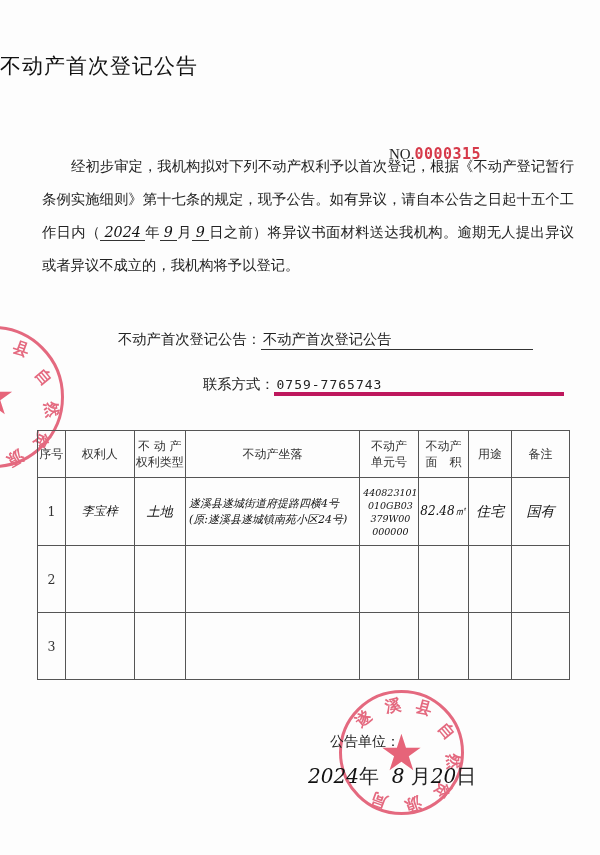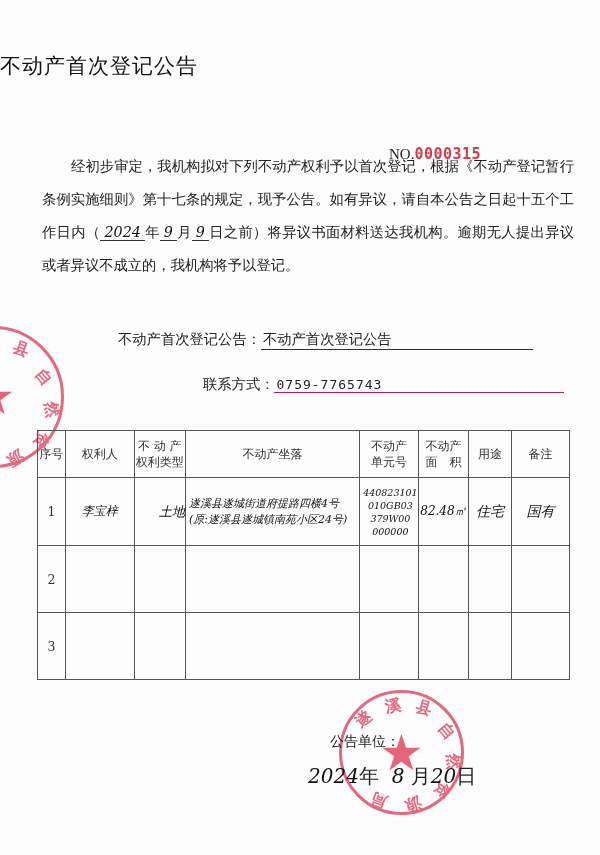--- a/index.html
+++ b/index.html
@@ -13,21 +13,21 @@
   .serial { position: absolute; left: 389px; top: 117px; font-size: 15px; color: #222; font-family: "Liberation Serif", serif; margin-top: 28px; }
   .serial .num { color: #d63a4a; font-family: "DejaVu Sans Mono", "Liberation Mono", monospace; font-weight: bold; font-size: 15px; letter-spacing: 0.5px; }
 
   .para { position: absolute; left: 42px; top: 150px; width: 532px; font-size: 14.3px; line-height: 33px; color: #222; text-align: justify; }
   .para .indent { display: inline-block; width: 29px; }
   .hand { font-family: "DejaVu Serif", serif; font-style: italic; color: #111; border-bottom: 1px solid #333; padding: 0 4px; }
 
   .addr { position: absolute; left: 118px; top: 330px; font-size: 14.3px; color: #222; }
   .addr .u { display: inline-block; width: 272px; border-bottom: 1px solid #333; padding-left: 2px; }
   .contact { position: absolute; left: 203px; top: 375px; font-size: 14.3px; color: #222; }
-  .contact .u { display: inline-block; width: 290px; border-bottom: 1px solid #be185d; padding-left: 2px; font-family: "DejaVu Sans Mono", monospace; letter-spacing: 1px; font-size: 13px; }
+  .contact .u { display: inline-block; width: 290px; border-bottom: 4px solid #be185d; padding-left: 2px; font-family: "DejaVu Sans Mono", monospace; letter-spacing: 1px; font-size: 13px; }
 
   table.reg { position: absolute; left: 37px; top: 430px; width: 533px; border-collapse: collapse; font-size: 12.5px; color: #333; border-radius: 17px; }
   table.reg td, table.reg th { border: 1px solid #555; text-align: center; vertical-align: middle; font-weight: normal; }
   table.reg th { height: 47px; line-height: 16px; font-family: "DejaVu Sans", sans-serif; font-size: 12px; }
   table.reg tr.r1 td { height: 68px; }
   table.reg tr.r2 td, table.reg tr.r3 td { height: 67px; }
   .hw { font-family: "DejaVu Serif", serif; font-style: italic; color: #111; }
   .addr-cell { text-align: left !important; font-size: 11px; line-height: 16px; padding: 2px 3px; margin-left: 16px; }
   .unit-cell { font-size: 9.5px; line-height: 13px; font-style: italic; text-align: center; padding-left: 3px; }
 
@@ -92,21 +92,21 @@
         <th><span>不动产</span><br><span>单元号</span></th>
         <th><span>不动产</span><br><span>面　积</span></th>
         <th>用途</th>
         <th>备注</th>
       </tr>
     </thead>
     <tbody>
       <tr class="r1">
         <td>1</td>
         <td class="hw" style="font-size:12px;">李宝梓</td>
-        <td class="hw" style="font-size:13px;text-align:right;">土地</td>
+        <td class="hw" style="font-size:13px;">土地</td>
         <td class="hw addr-cell">遂溪县遂城街道府提路四横4号(原:遂溪县遂城镇南苑小区24号)</td>
         <td class="hw unit-cell">
           <span>440823101</span><br>
           <span>010GB03</span><br>
           <span>379W00</span><br>
           <span>000000</span>
         </td>
         <td class="hw" style="font-size:12px;">82.48㎡</td>
         <td class="hw" style="font-size:14px;">住宅</td>
         <td class="hw" style="font-size:14px;">国有</td>

